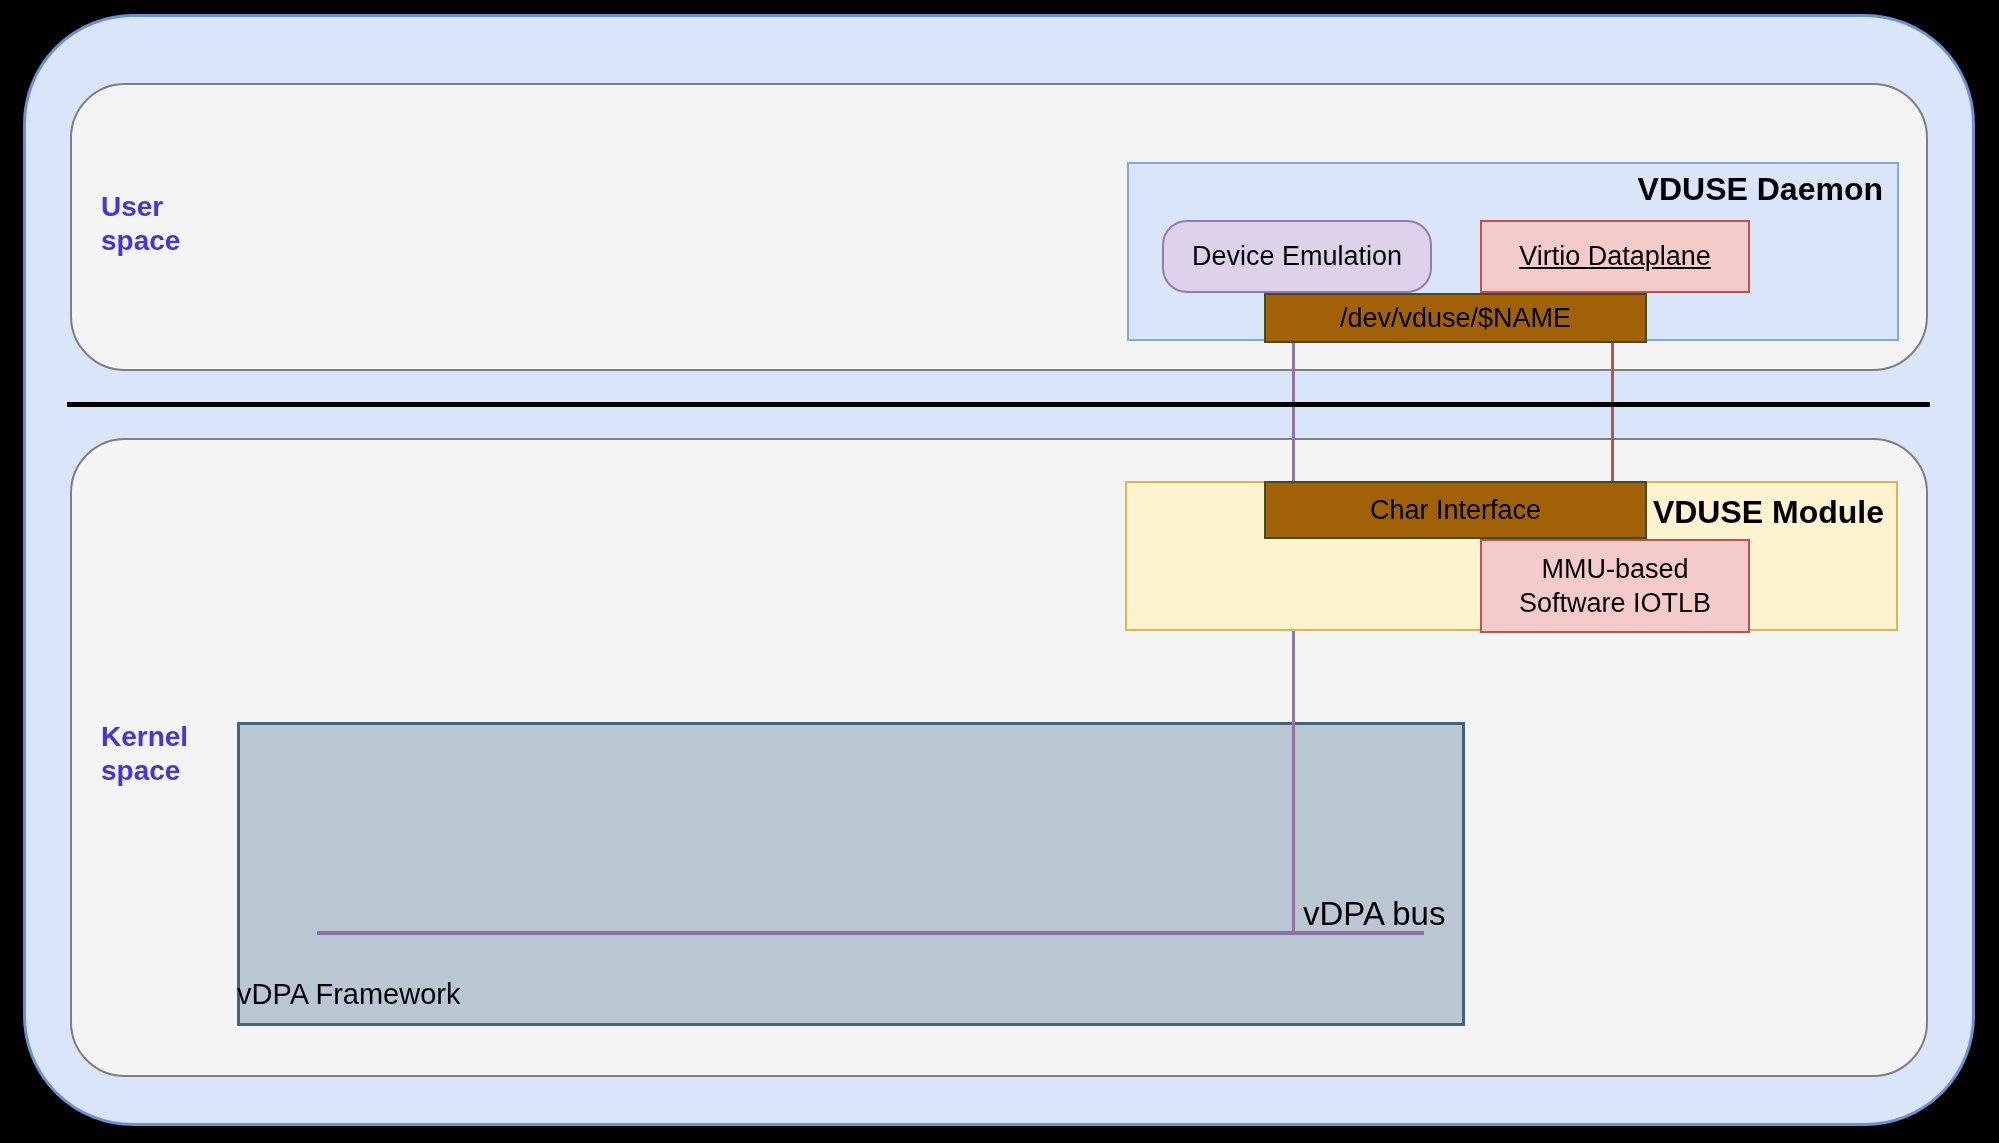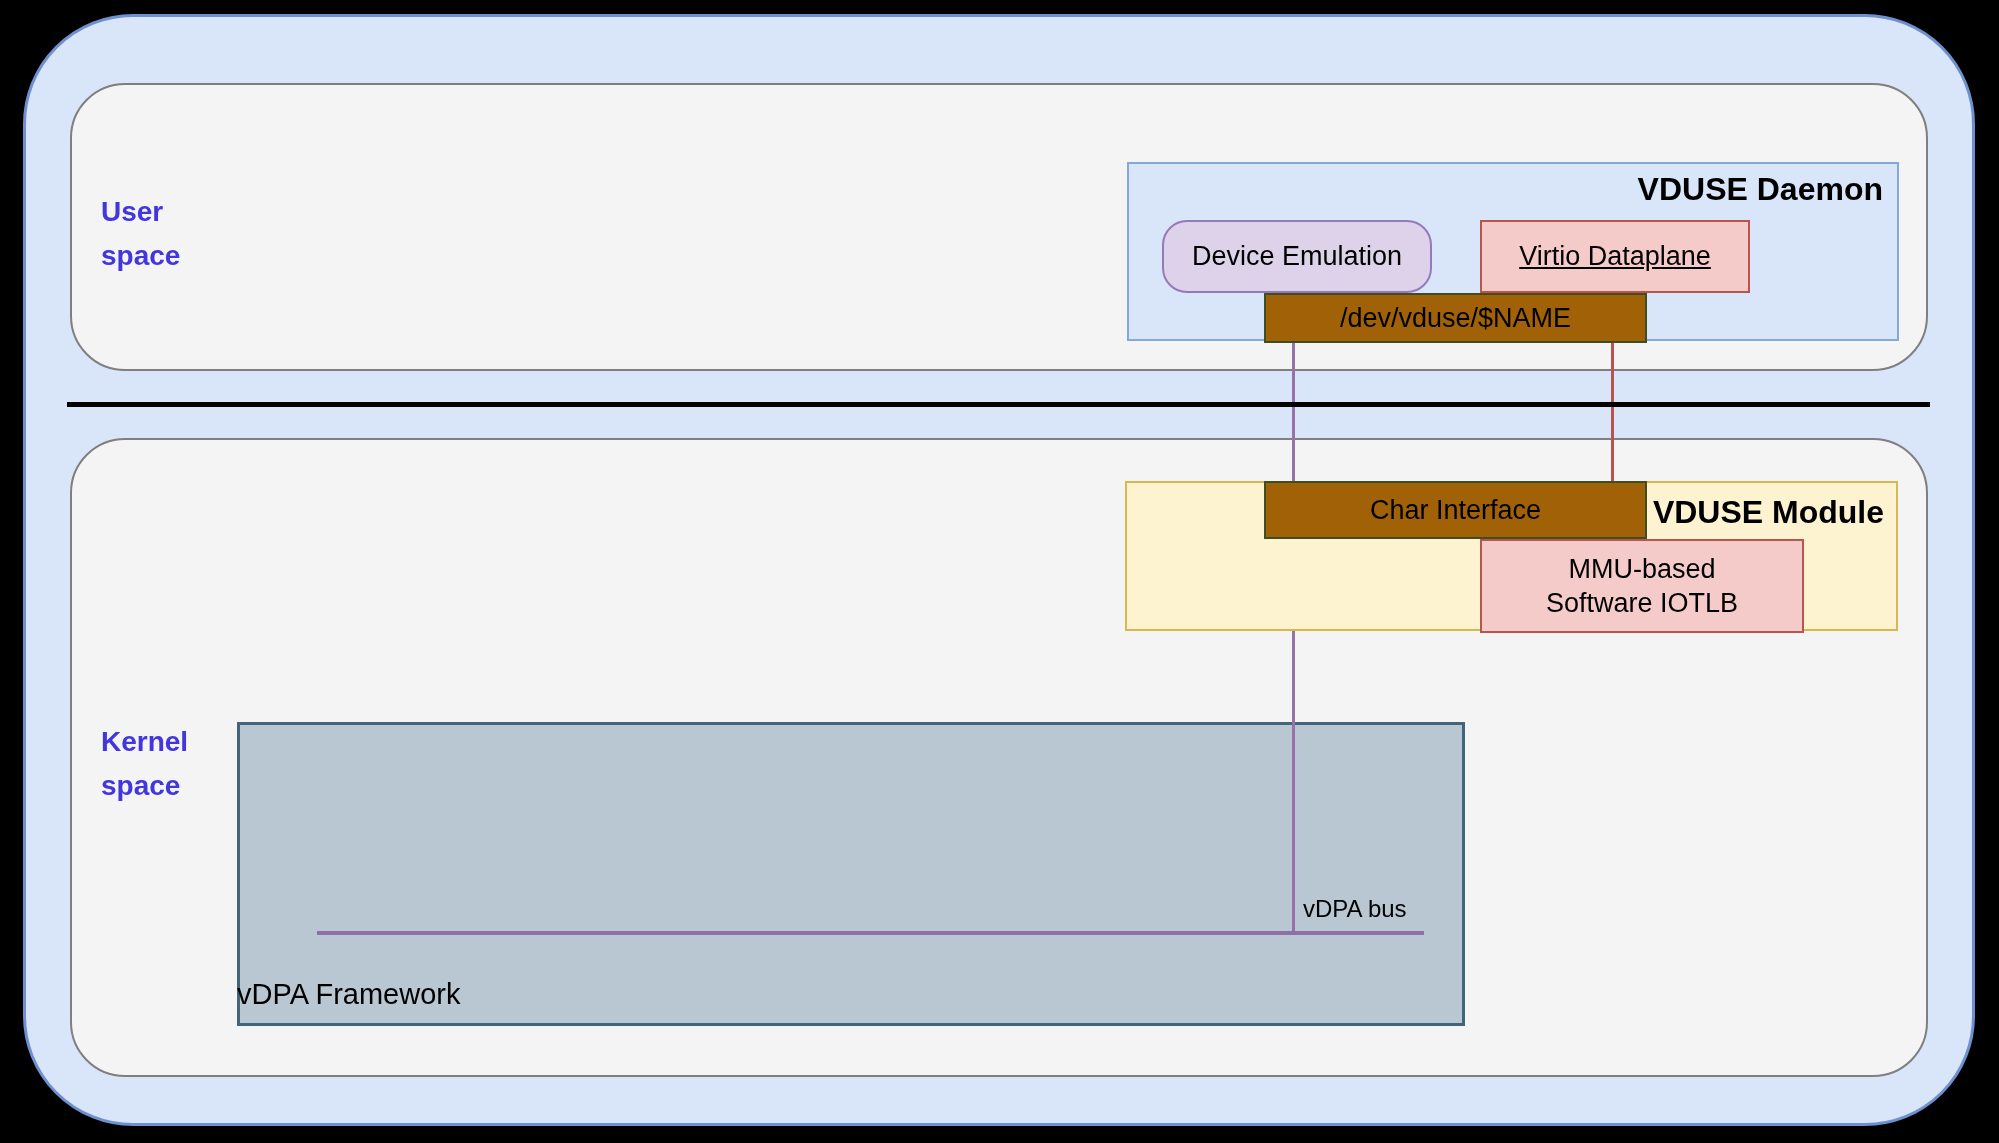--- a/index.html
+++ b/index.html
@@ -35,21 +35,21 @@
     left: 67px; top: 402px; width: 1863px; height: 5px;
     background: #000;
     z-index: 4;
   }
 
   .space-label {
     width: 120px;
     color: #4236df;
     font-size: 28px;
     font-weight: bold;
-    line-height: 44px;
+    line-height: 34px;
   }
   .user-space-label { left: 101px; top: 190px; }
   .kernel-space-label { left: 101px; top: 720px; }
 
   
   .connector { z-index: 2; }
   .purple-line { background: #9673a6; }
   .red-line { background: #b85450; }
   .conn-chardev { left: 1292px; top: 341px; width: 3px; height: 141px; }
   .conn-virtio { left: 1611px; top: 341px; width: 3px; height: 141px; }
@@ -91,37 +91,37 @@
   
   .module-box {
     left: 1125px; top: 481px; width: 773px; height: 150px;
     background: #fdf3d0;
     border: 2px solid #d8b84e;
     z-index: 3;
   }
   .module-title { top: 11px; right: 12px; }
   .char-interface { left: 137px; top: -2px; width: 383px; height: 58px; z-index: 2; }
   .vdpa-device { left: 33px; top: 56px; width: 272px; height: 94px; }
-  .mmu-iotlb { left: 353px; top: 56px; width: 324px; height: 94px; white-space: pre-line; line-height: 34px; }
+  .mmu-iotlb { left: 353px; top: 56px; width: 270px; height: 94px; white-space: pre-line; line-height: 34px; }
 
   
   .framework-box {
     left: 237px; top: 722px; width: 1228px; height: 304px;
     background: #b9c7d2;
     border: 3px solid #44647c;
     z-index: 1;
   }
   .bus-line {
     left: 317px; top: 931px; width: 1107px; height: 4px;
     background: #8f6fa7;
     z-index: 2;
   }
   .bus-label {
     left: 1303px; top: 895px;
-    font-size: 24px;
+    font-size: 33px;
     color: #000;
     z-index: 2;
   }
   .framework-title {
     left: 237px; top: 978px; width: 1228px;
     font-size: 29px;
     color: #000;
     z-index: 2;
   }
 </style>

